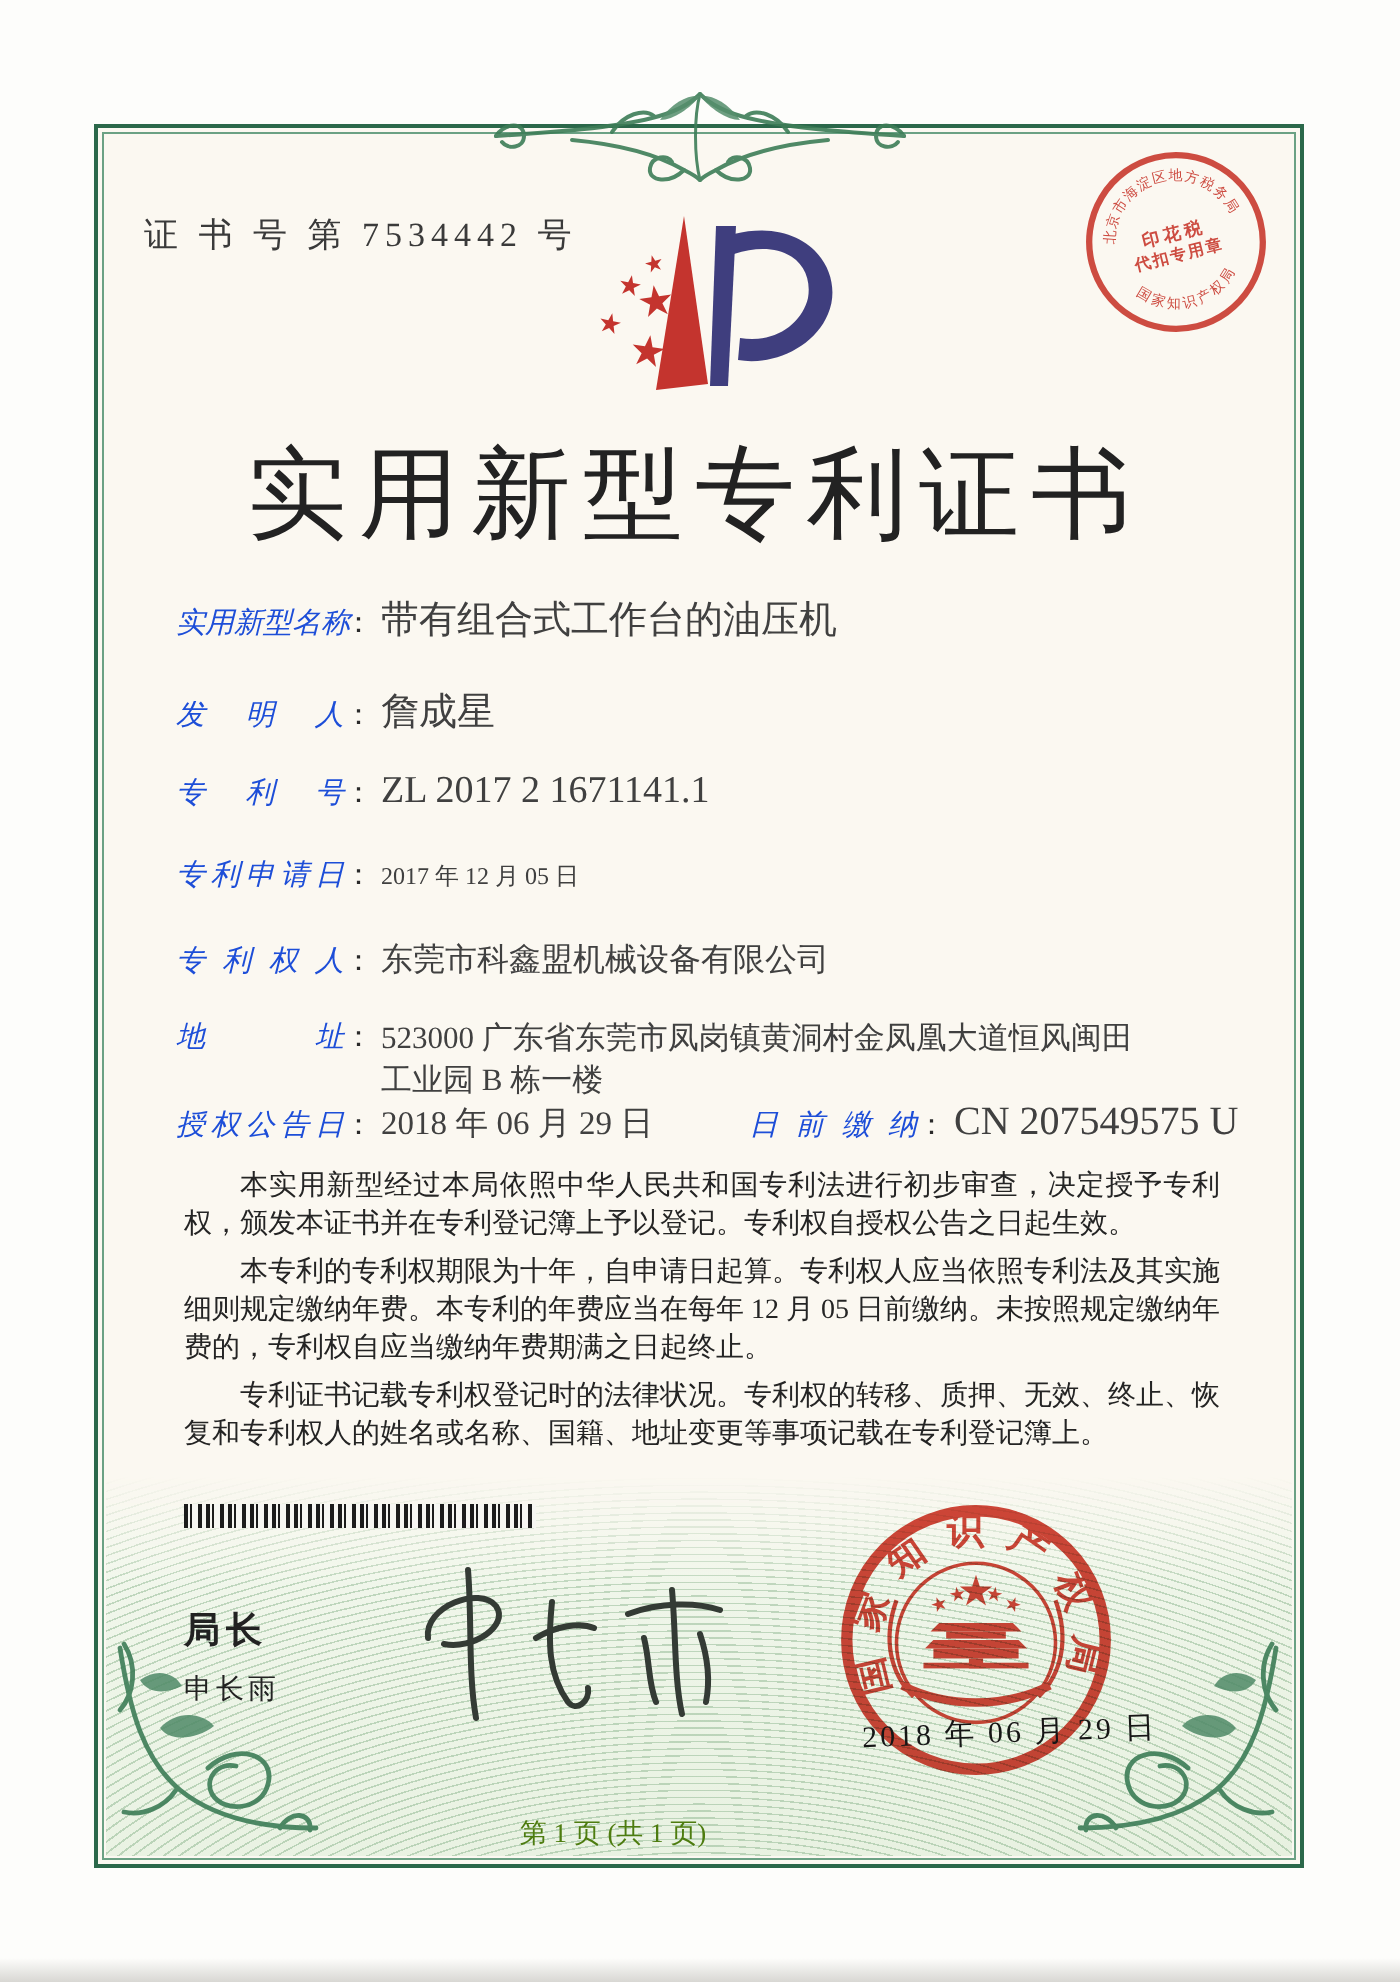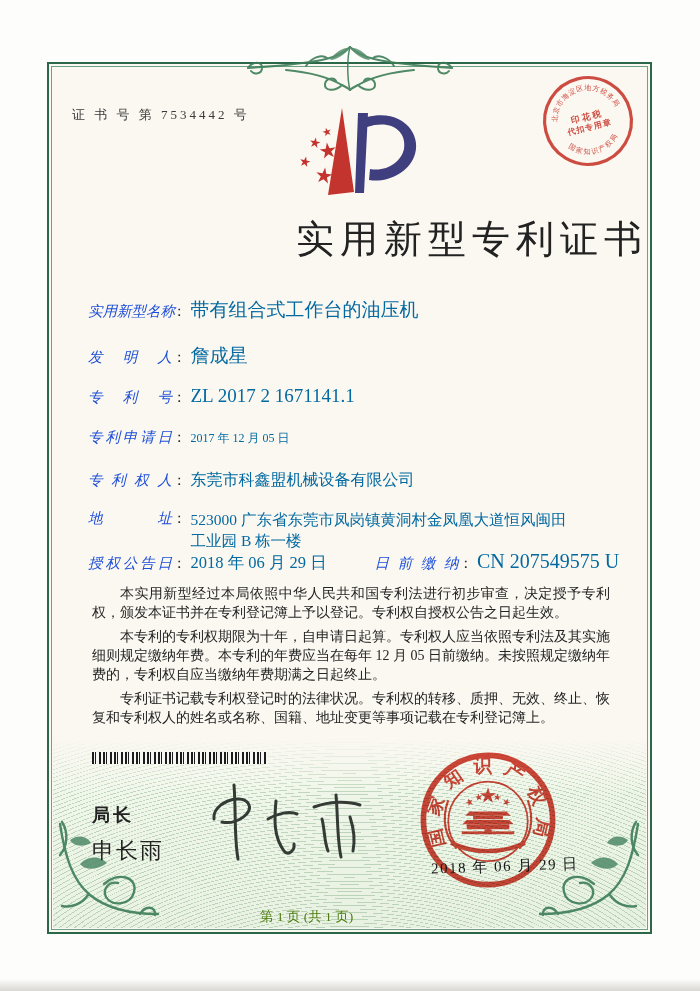--- a/index.html
+++ b/index.html
@@ -10,44 +10,44 @@
          border:2px solid #2b684a;background:#fbf8f1;}
   .frame-inner{position:absolute;inset:2px;border:1px solid #6ba184;}
   
   .green-zone{position:absolute;left:4px;right:4px;bottom:4px;height:190px;
     background:
       repeating-radial-gradient(900px 520px at 50% 165%, rgba(96,152,102,.34) 0 1.2px, rgba(96,152,102,0) 1.2px 6px),
       linear-gradient(175deg,#f3f8ee,#e7f1e0);
     -webkit-mask-image:linear-gradient(to bottom, rgba(0,0,0,0) 0, #000 55px);
     mask-image:linear-gradient(to bottom, rgba(0,0,0,0) 0, #000 55px);}
   .abs{position:absolute;}
-  .certno{left:72px;top:106px;font-size:13px;letter-spacing:3px;color:#3a3a3a;}
+  .certno{left:72px;top:106px;font-size:17px;letter-spacing:3px;color:#3a3a3a;}
   .logo{left:270px;top:100px;}
-  .title{left:47px;top:214px;width:601px;text-align:right;font-size:38px;
+  .title{left:47px;top:214px;width:601px;text-align:center;font-size:50px;
          letter-spacing:6px;color:#222;font-weight:500;}
   
   .frow{left:88px;width:560px;white-space:nowrap;}
   .lab{display:inline-block;width:84px;font-size:14.5px;text-align:justify;text-align-last:justify;color:#1d4ed8;font-style:italic;}
   .colon{font-size:14.5px;padding-right:4px;}
-  .val{font-size:16px;color:#0369a1;font-family:Liberation Serif, serif;}
+  .val{font-size:16px;color:#404040;font-family:Liberation Serif, serif;}
   .v-big{font-size:19px;}
   .v-date{font-size:12px;}
   .v-addr{display:inline-block;width:400px;white-space:pre-line;vertical-align:top;
           font-size:15.5px;line-height:21px;}
   .v-d2{font-size:16.5px;display:inline-block;width:170px;}
   .gap2{display:inline-block;width:14px;}
   
   .paras{left:88px;top:584px;width:526px;}
   .paras p{margin:0 4px 5px;text-indent:2em;font-size:14px;line-height:19px;
            text-align:justify;color:#242424;}
   
   .barcode{left:92px;top:752px;width:176px;height:12px;
     background:repeating-linear-gradient(90deg,#1c1c1c 0 2px,#f6f6f2 2px 3px,#1c1c1c 3px 4px,#f6f6f2 4px 7px,#1c1c1c 7px 9px,#f6f6f2 9px 11px);}
   .signer-title{left:92px;top:803px;font-size:18px;letter-spacing:3px;color:#222;font-weight:bold;}
-  .signer-name{left:92px;top:836px;font-size:22px;letter-spacing:2px;color:#222;}
+  .signer-name{left:92px;top:836px;font-size:14px;letter-spacing:2px;color:#222;}
   .signature{left:198px;top:775px;}
   .seal{left:417px;top:749px;mix-blend-mode:multiply;opacity:.93;}
   .seal-date{left:431px;top:857px;font-size:15px;letter-spacing:1.5px;color:#161616;transform:rotate(-2deg);}
   .tax-stamp{left:539px;top:72px;mix-blend-mode:multiply;opacity:.9;}
   .footer{left:47px;top:908px;width:519px;text-align:center;font-size:13.5px;color:#4d7c0f;}
   .ornament{left:244px;top:44px;}
   .corner-l{left:52px;top:818px;}
   .corner-r{left:534px;top:818px;transform:scaleX(-1);}
   .bottom-shade{left:0;bottom:0;width:700px;height:12px;
     background:linear-gradient(#fdfdfb,#d8d7d3);}

